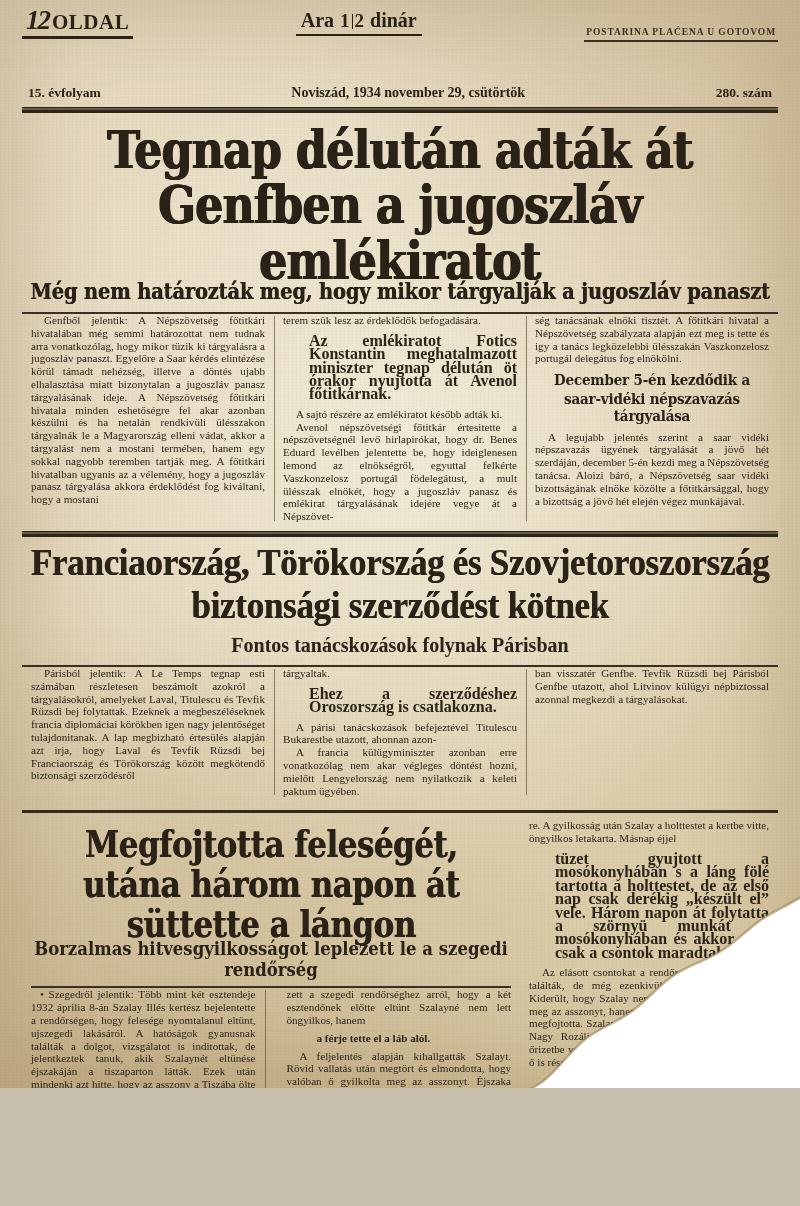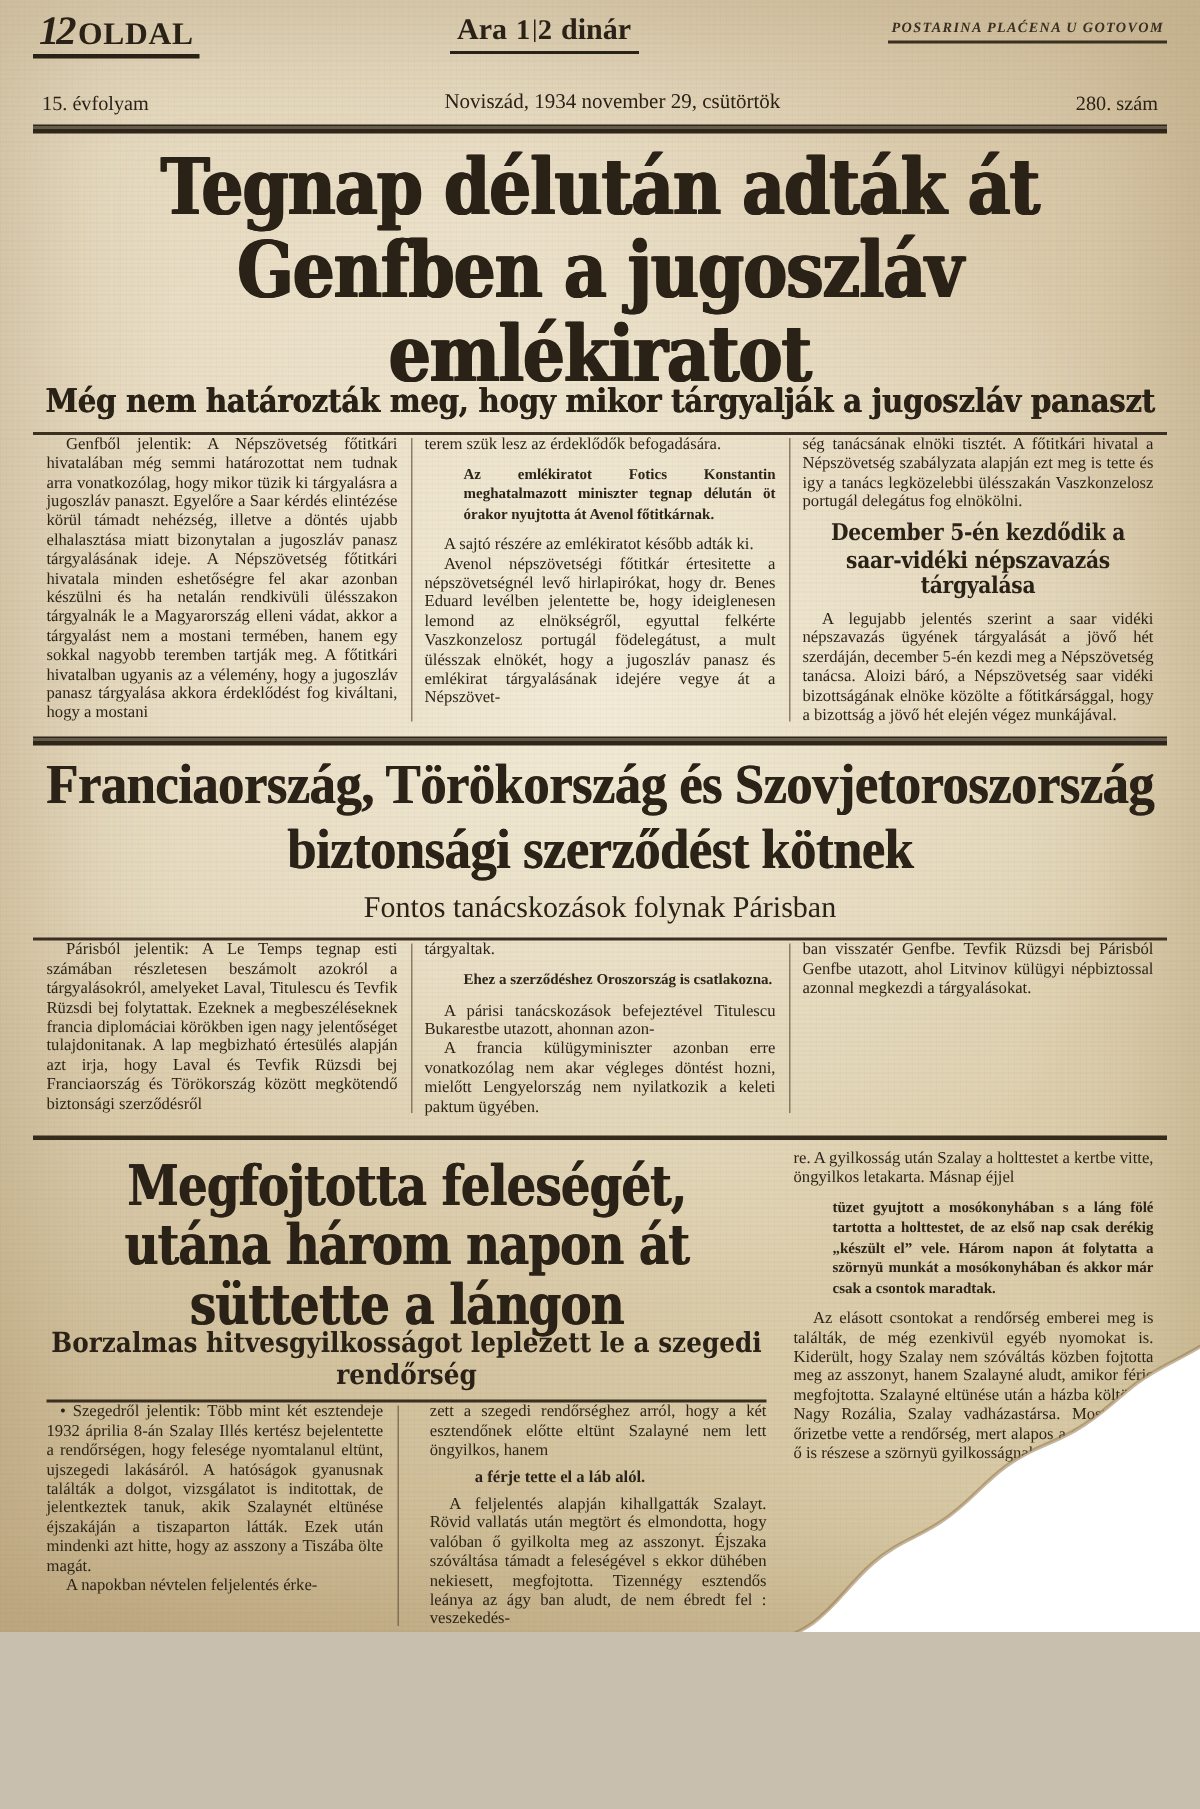--- a/index.html
+++ b/index.html
@@ -93,24 +93,23 @@
     background: #2b2217;
     vertical-align: -2px;
     margin: 0 1px;
   }
   .postal-flag {
     font-size: 9.5px;
     letter-spacing: .9px;
     font-weight: bold;
     border-bottom: 2.5px solid #3a2f20;
     padding: 0 2px 3px 2px;
-    margin-top: 8px;
+    margin-top: 21px;
     color: #3a2f20;
     white-space: nowrap;
-    font-style: italic;
   }
 
   
   .masthead {
     text-align: center;
     margin: 2px 0 0 0;
     height: 116px;
     position: relative;
   }
   .masthead-title {
@@ -136,24 +135,25 @@
     border-radius: 1px;
     transform: skewX(-9deg);
     box-shadow: 0 1px 2px rgba(60,48,30,.4);
   }
 
   
   .issueline {
     display: flex;
     align-items: flex-end;
     justify-content: space-between;
-    font-weight: normal;
+    font-weight: bold;
     font-size: 13.5px;
     padding: 13px 6px 4px 6px;
     color: #2b2217;
+    margin-top: 24px;
   }
   .issueline .mid { font-size: 14px; }
   .rule-heavy {
     height: 6px;
     background: #2f2619;
     margin: 2px 0 0 0;
     position: relative;
   }
   .rule-heavy::after {
     content: "";
@@ -208,21 +208,21 @@
     line-height: 40px;
     color: #2b2218;
     letter-spacing: -.3px;
     margin: 8px 0 0 0;
     transform: scaleY(1.08);
     text-shadow: .5px 0 0 #2b2218;
   }
   .hl-serif-sub {
     text-align: center;
     font-family: "Liberation Serif", "DejaVu Serif", serif;
-    font-weight: normal;
+    font-weight: bold;
     font-size: 20px;
     line-height: 24px;
     color: #2b2218;
     margin: 8px 0 8px 0;
   }
 
   .hl-third {
     text-align: center;
     font-family: "DejaVu Serif", "Liberation Serif", serif;
     font-weight: bold;
@@ -291,21 +291,21 @@
     color: #2c2418;
     hyphens: auto;
     -webkit-hyphens: auto;
   }
   .col p.noindent { text-indent: 0; }
   .col p.inset {
     font-weight: bold;
     margin: 7px 0 7px 0;
     padding-left: 26px;
     text-indent: 0;
-    font-size: 10px;
+    font-size: 16px;
     line-height: 13.4px;
   }
   .col p.inset-short {
     font-weight: bold;
     margin: 5px 0 5px 0;
     padding-left: 30px;
     text-indent: 0;
   }
   .col p.lead-bullet { text-indent: 9px; }
 

